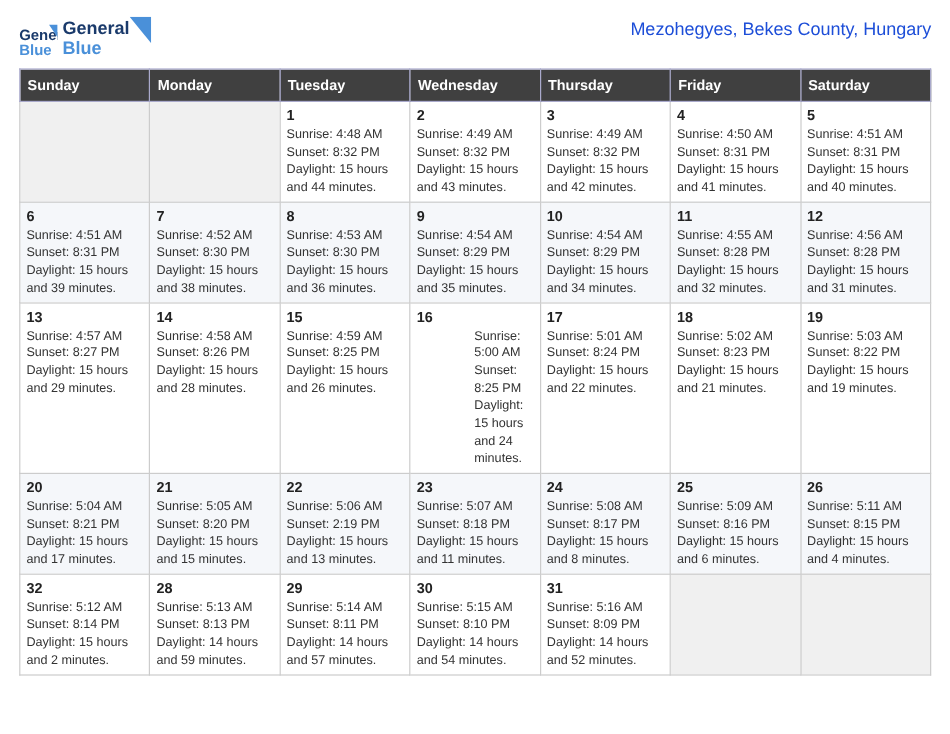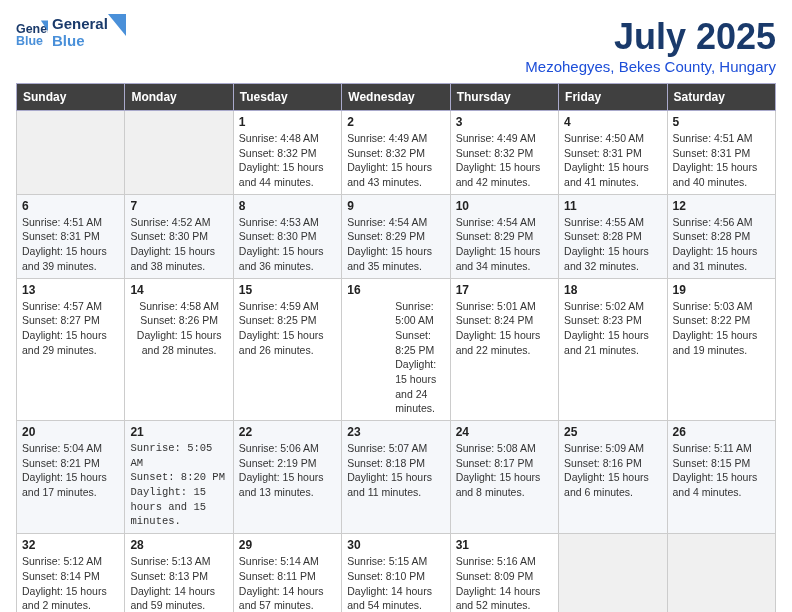--- a/index.html
+++ b/index.html
@@ -93,21 +93,20 @@
     </svg>
     <div style="display:flex; flex-direction:column;">
       <span style="font-size:15px; font-weight:bold; color:#1a3a6b; line-height:1.1;">General</span>
       <span style="font-size:15px; font-weight:bold; color:#4a90d9; line-height:1.1;">Blue</span>
     </div>
     <svg width="18" height="30" viewBox="0 0 18 30" style="margin-left:-4px; margin-top:-8px;">
       <polygon points="0,0 18,0 18,22" fill="#4a90d9"></polygon>
     </svg>
   </div>
   <div class="title-block">
-    <div class="month-title">July 2025</div>
     <div class="location">Mezohegyes, Bekes County, Hungary</div>
   </div>
 </div>
 
 <table class="calendar">
   <thead>
     <tr>
     <th>Sunday</th>
         <th>Monday</th>
         <th>Tuesday</th>
@@ -198,21 +197,21 @@
       </tr>
       <tr>
         <td>
           <span class="day-number">13</span>
           <div class="day-info" style="white-space: pre-line;">Sunrise: 4:57 AM
 Sunset: 8:27 PM
 Daylight: 15 hours and 29 minutes.</div>
         </td>
         <td>
           <span class="day-number">14</span>
-          <div class="day-info" style="white-space: pre-line; text-align: center;">Sunrise: 4:58 AM
+          <div class="day-info" style="white-space: pre-line;">Sunrise: 4:58 AM
 Sunset: 8:26 PM
 Daylight: 15 hours and 28 minutes.</div>
         </td>
         <td>
           <span class="day-number">15</span>
           <div class="day-info" style="white-space: pre-line;">Sunrise: 4:59 AM
 Sunset: 8:25 PM
 Daylight: 15 hours and 26 minutes.</div>
         </td>
         <td>
@@ -242,21 +241,21 @@
       </tr>
       <tr>
         <td>
           <span class="day-number">20</span>
           <div class="day-info" style="white-space: pre-line;">Sunrise: 5:04 AM
 Sunset: 8:21 PM
 Daylight: 15 hours and 17 minutes.</div>
         </td>
         <td>
           <span class="day-number">21</span>
-          <div class="day-info" style="white-space: pre-line; font-family: Liberation Mono, monospace;">Sunrise: 5:05 AM
+          <div class="day-info" style="white-space: pre-line;">Sunrise: 5:05 AM
 Sunset: 8:20 PM
 Daylight: 15 hours and 15 minutes.</div>
         </td>
         <td>
           <span class="day-number">22</span>
           <div class="day-info" style="white-space: pre-line;">Sunrise: 5:06 AM
 Sunset: 2:19 PM
 Daylight: 15 hours and 13 minutes.</div>
         </td>
         <td>

